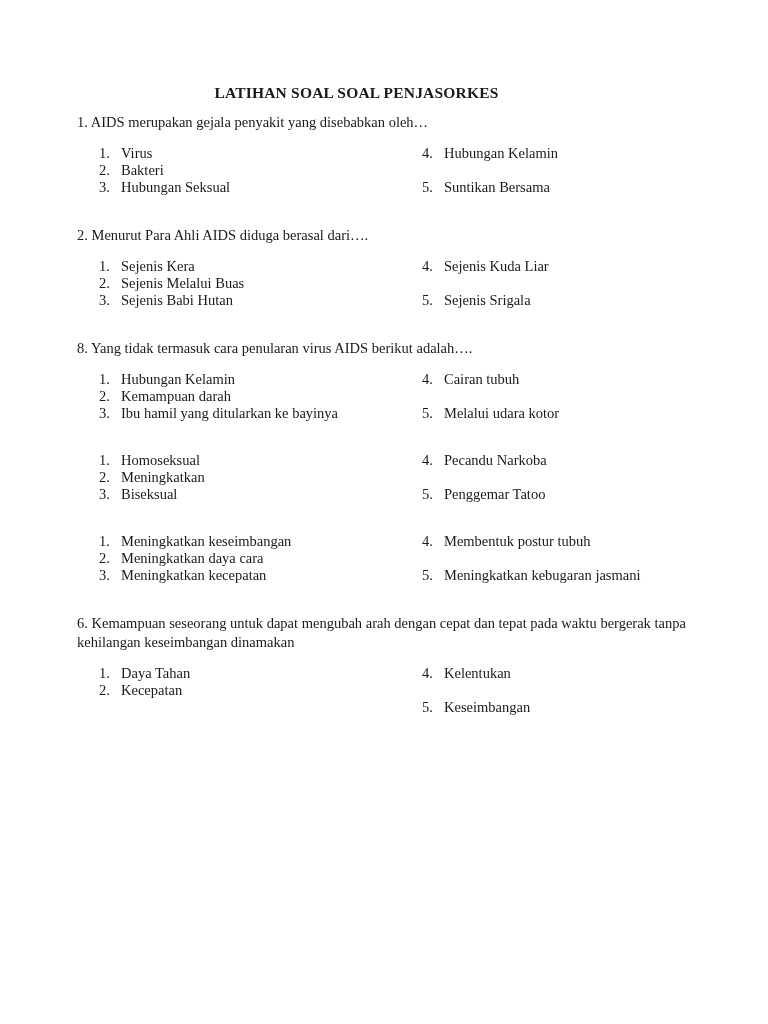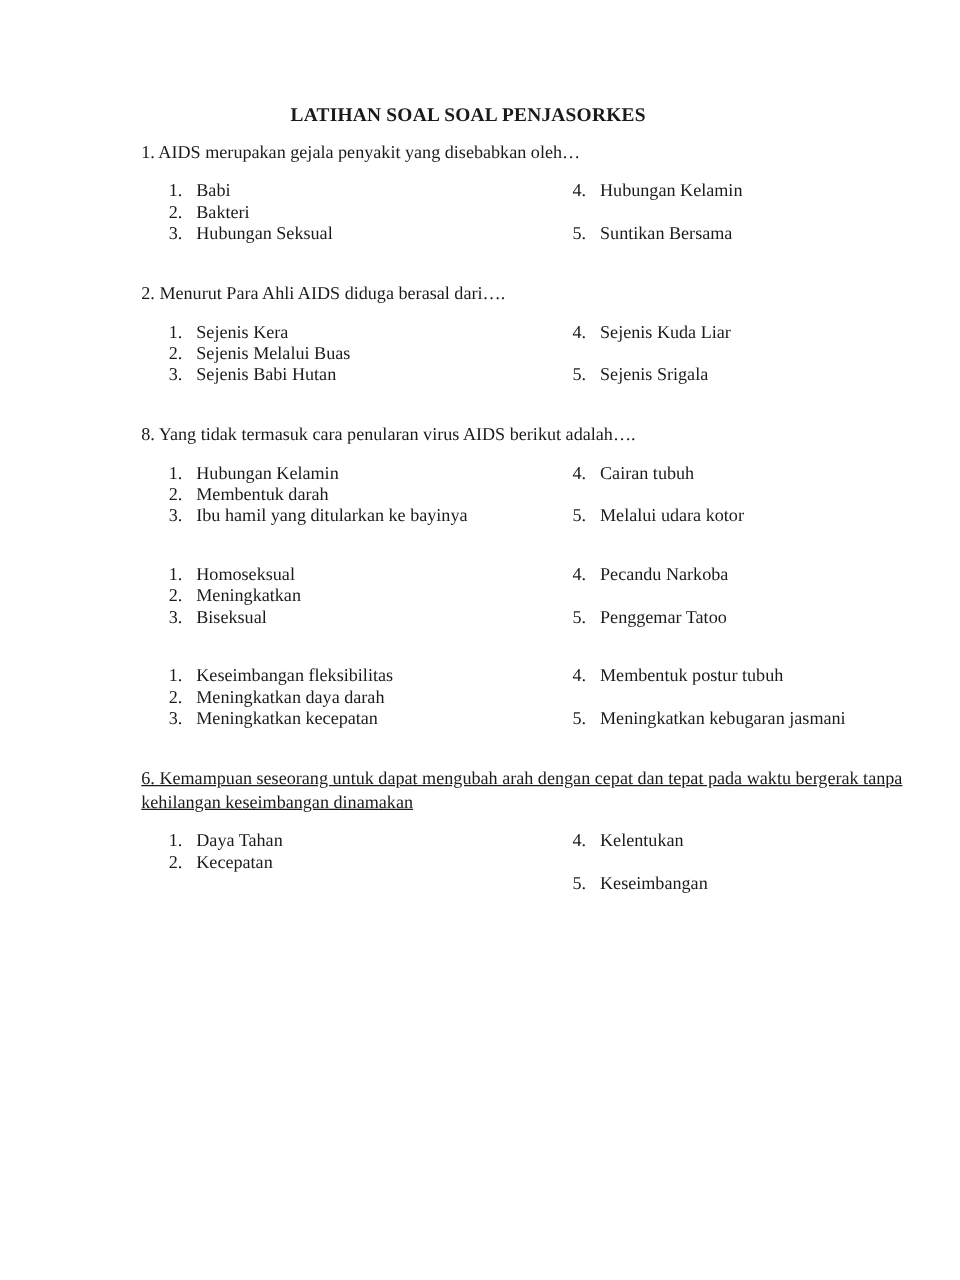--- a/index.html
+++ b/index.html
@@ -13,21 +13,21 @@
     font-family: "Liberation Serif", "DejaVu Serif", serif;
     color: #1a1a1a;
     -webkit-font-smoothing: antialiased;
   }
 
   .page {
     position: relative;
     width: 768px;
     height: 1024px;
     box-sizing: border-box;
-    padding: 84px 22px 0 113px;
+    padding: 84px 22px 0 77px;
     background: #ffffff;
   }
 
   .doc-title {
     text-align: center;
     font-weight: bold;
     font-size: 15.5px;
     letter-spacing: 0.2px;
     margin: 0 0 11px 0;
     padding-right: 110px;
@@ -83,38 +83,37 @@
     flex: none;
     text-align: left;
   }
   .opt-label {
     flex: 1 1 auto;
   }
 
   
   .question-block:last-of-type {
     margin-bottom: 0;
-    text-decoration: underline;
   }
 </style>
 </head>
 <body>
 
 <div class="page">
 
   <h1 class="doc-title">LATIHAN SOAL SOAL PENJASORKES</h1>
 
   <div id="questions-root">
       <div class="question-block">
         <p class="question-text">1. AIDS merupakan gejala penyakit yang disebabkan oleh…</p>
         <div class="options">
           <div class="opt-col-left">
             <div class="opt-row">
               <span class="opt-num">1.</span>
-              <span class="opt-label">Babi</span>
+              <span class="opt-label">Virus</span>
             </div>
             <div class="opt-row">
               <span class="opt-num">2.</span>
               <span class="opt-label">Bakteri</span>
             </div>
             <div class="opt-row">
               <span class="opt-num">3.</span>
               <span class="opt-label">Hubungan Seksual</span>
             </div>
           </div>
@@ -164,21 +163,21 @@
       <div class="question-block">
         <p class="question-text">8. Yang tidak termasuk cara penularan virus AIDS berikut adalah….</p>
         <div class="options">
           <div class="opt-col-left">
             <div class="opt-row">
               <span class="opt-num">1.</span>
               <span class="opt-label">Hubungan Kelamin</span>
             </div>
             <div class="opt-row">
               <span class="opt-num">2.</span>
-              <span class="opt-label">Membentuk darah</span>
+              <span class="opt-label">Kemampuan darah</span>
             </div>
             <div class="opt-row">
               <span class="opt-num">3.</span>
               <span class="opt-label">Ibu hamil yang ditularkan ke bayinya</span>
             </div>
           </div>
           <div class="opt-col-right">
             <div class="opt-row">
               <span class="opt-num">4.</span>
               <span class="opt-label">Cairan tubuh</span>
@@ -218,25 +217,25 @@
               <span class="opt-label">Penggemar Tatoo</span>
             </div>
           </div>
         </div>
       </div>
       <div class="question-block">
         <div class="options">
           <div class="opt-col-left">
             <div class="opt-row">
               <span class="opt-num">1.</span>
-              <span class="opt-label">Keseimbangan fleksibilitas</span>
-            </div>
-            <div class="opt-row">
-              <span class="opt-num">2.</span>
-              <span class="opt-label">Meningkatkan daya darah</span>
+              <span class="opt-label">Meningkatkan keseimbangan</span>
+            </div>
+            <div class="opt-row">
+              <span class="opt-num">2.</span>
+              <span class="opt-label">Meningkatkan daya cara</span>
             </div>
             <div class="opt-row">
               <span class="opt-num">3.</span>
               <span class="opt-label">Meningkatkan kecepatan</span>
             </div>
           </div>
           <div class="opt-col-right">
             <div class="opt-row">
               <span class="opt-num">4.</span>
               <span class="opt-label">Membentuk postur tubuh</span>

